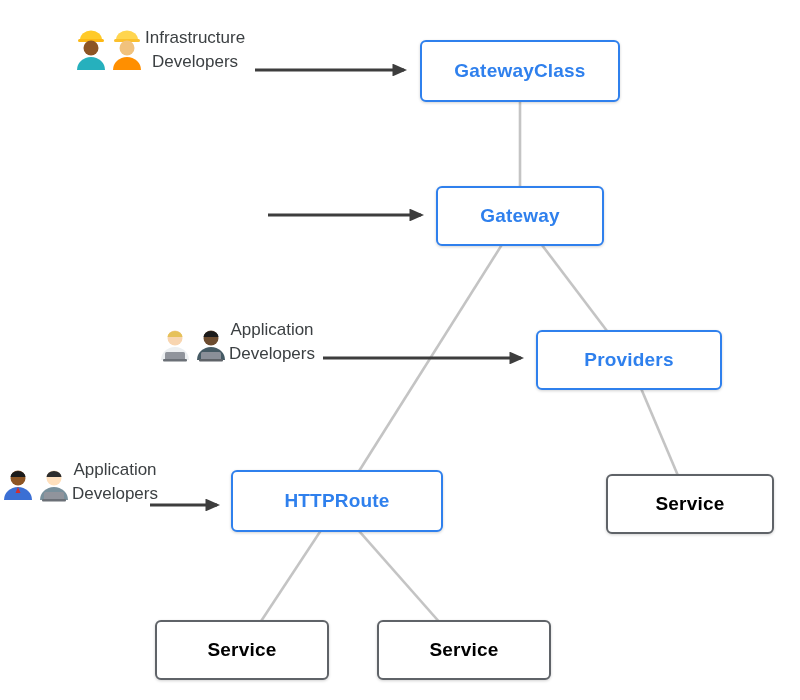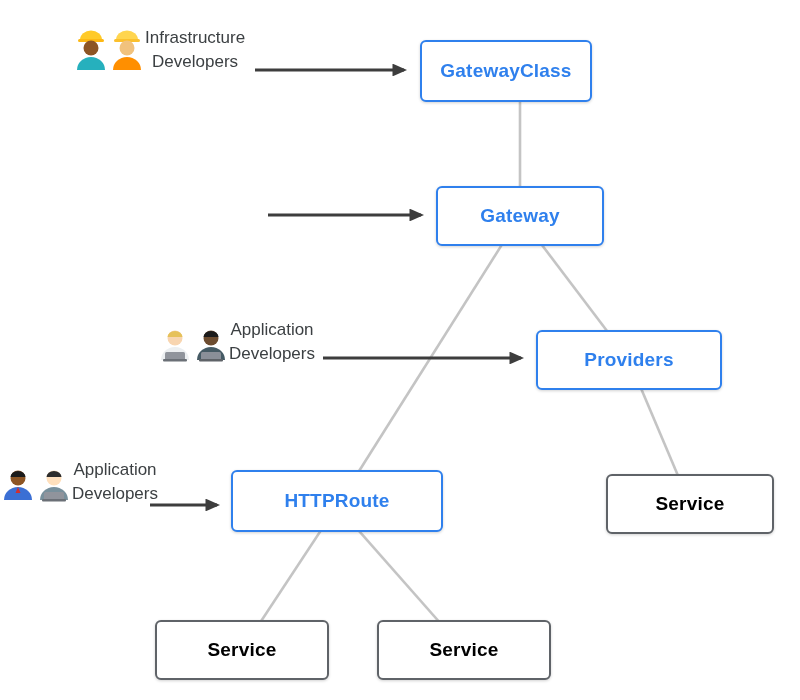--- a/index.html
+++ b/index.html
@@ -47,21 +47,21 @@
     </g>
 
     <g stroke="#3d3d3d" stroke-width="3.2" marker-end="url(#arrowhead)">
       <line x1="255" y1="70" x2="404" y2="70"></line>
       <line x1="268" y1="215" x2="421" y2="215"></line>
       <line x1="323" y1="358" x2="521" y2="358"></line>
       <line x1="150" y1="505" x2="217" y2="505"></line>
     </g>
   </svg>
 
-  <div class="node resource" style="left:420px;top:40px;width:172px;height:62px;">
+  <div class="node resource" style="left:420px;top:40px;width:200px;height:62px;">
     <span>GatewayClass</span>
   </div>
 
   <div class="node resource" style="left:436px;top:186px;width:168px;height:60px;text-align:center;">
     <span>Gateway</span>
   </div>
 
   <div class="node resource" style="left:536px;top:330px;width:186px;height:60px;">
     <span>Providers</span>
   </div>

